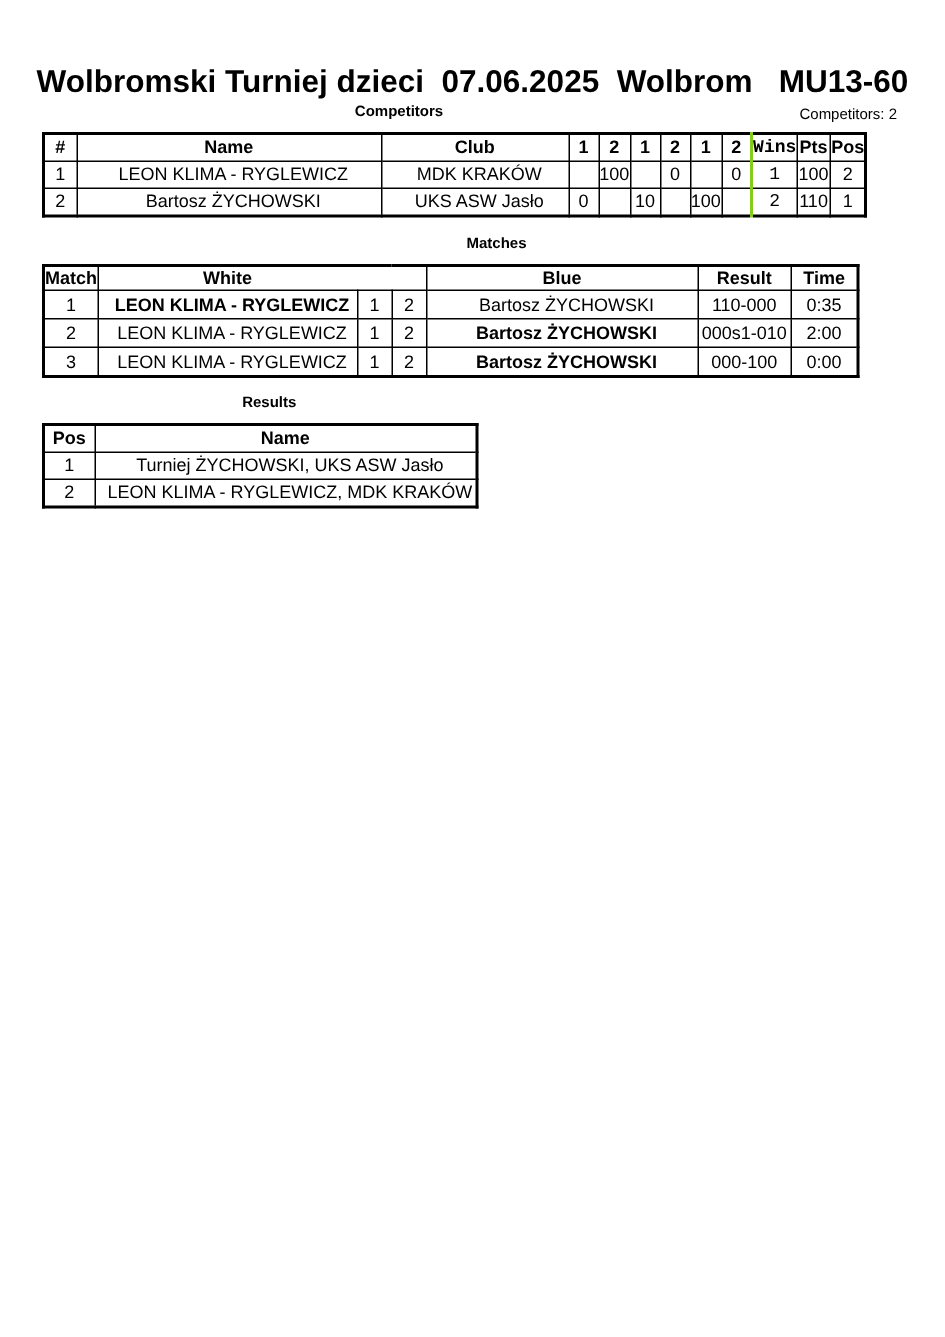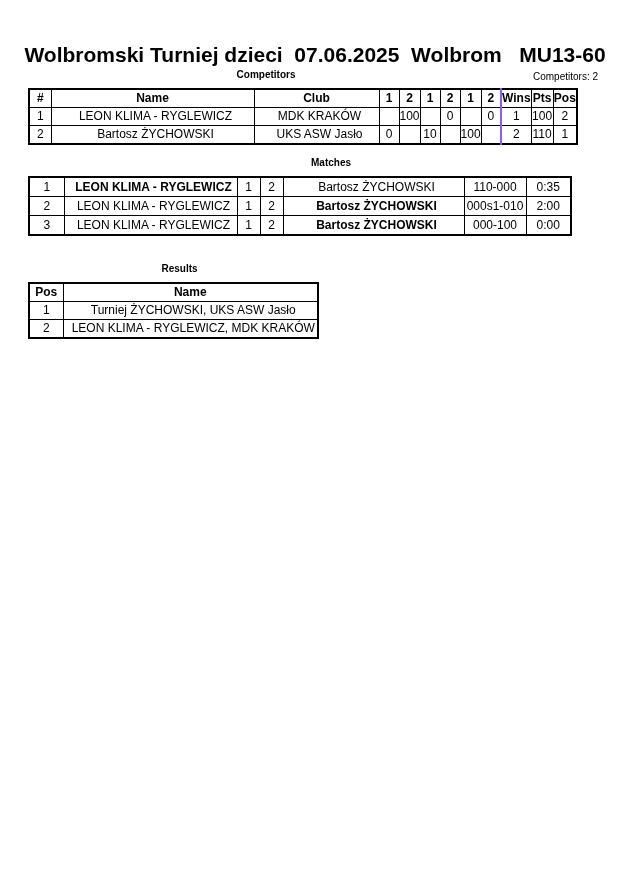--- a/index.html
+++ b/index.html
@@ -35,21 +35,21 @@
     border:1px solid #000;
     font-size:12px;font-weight:normal;
     padding:0;height:17px;line-height:17px;
     text-align:center;vertical-align:middle;
     white-space:nowrap;overflow:hidden;
   }
   th{font-weight:bold;}
   .t-matches td{height:18px;line-height:18px;}
   .t-matches th{height:15px;line-height:15px;}
   .left{text-align:center;padding-left:6px;}
-  .thickL{border-left:2px solid #8b5cf6;}
+  .thickL{border-left:2px solid #84cc16;font-family:Liberation Mono, monospace;}
   .b{font-weight:bold;}
   .white-span{padding-right:46px;}
 </style>
 </head>
 <body>
 
 <div class="title">Wolbromski Turniej dzieci  07.06.2025  Wolbrom   MU13-60</div>
 
 <div class="section-heading h-competitors">Competitors</div>
 <div class="count-label">Competitors: 2</div>
@@ -121,20 +121,27 @@
   <colgroup>
     <col style="width:35px">
       <col style="width:173px">
       <col style="width:23px">
     <col style="width:23px">
       <col style="width:181px">
       <col style="width:62px">
     <col style="width:45px">
   </colgroup>
   <tbody>
+      <tr>
+    <th>Match</th>
+    <th colspan="3" class="white-span">White</th>
+    <th>Blue</th>
+    <th>Result</th>
+    <th>Time</th>
+  </tr>
   <tr>
     <td>1</td>
     <td class="left b">LEON KLIMA - RYGLEWICZ</td>
     <td>1</td>
     <td>2</td>
     <td class="left">Bartosz ŻYCHOWSKI</td>
     <td>110-000</td>
     <td>0:35</td>
   </tr>
   <tr>

